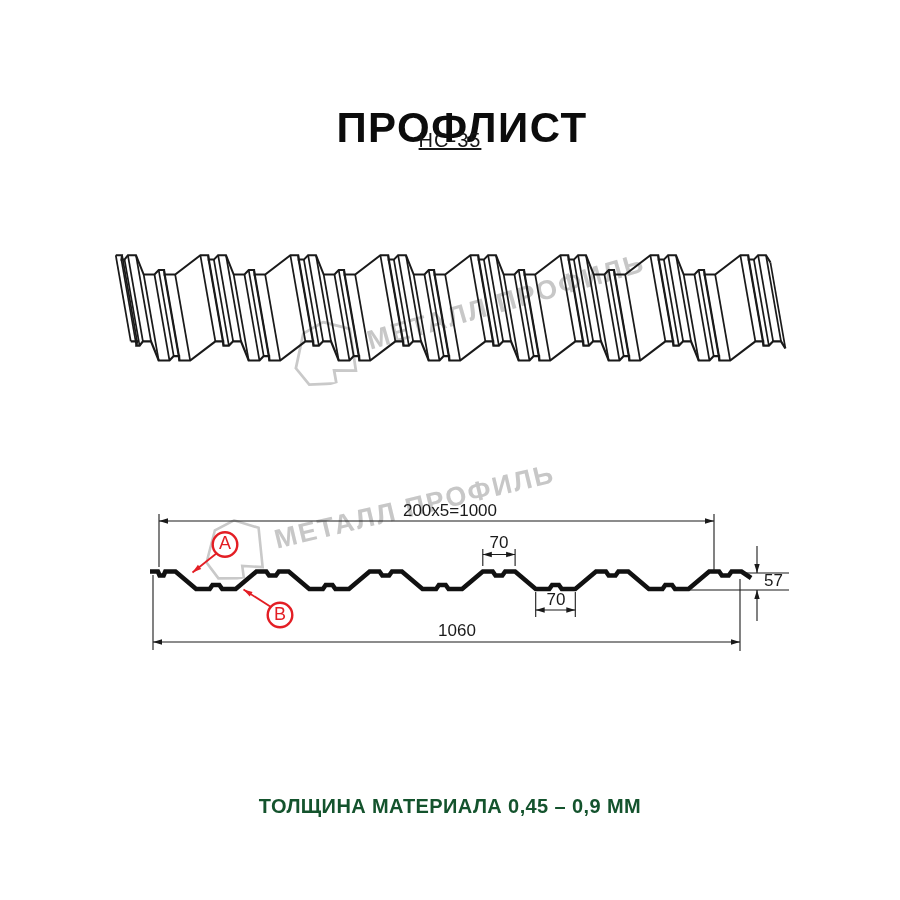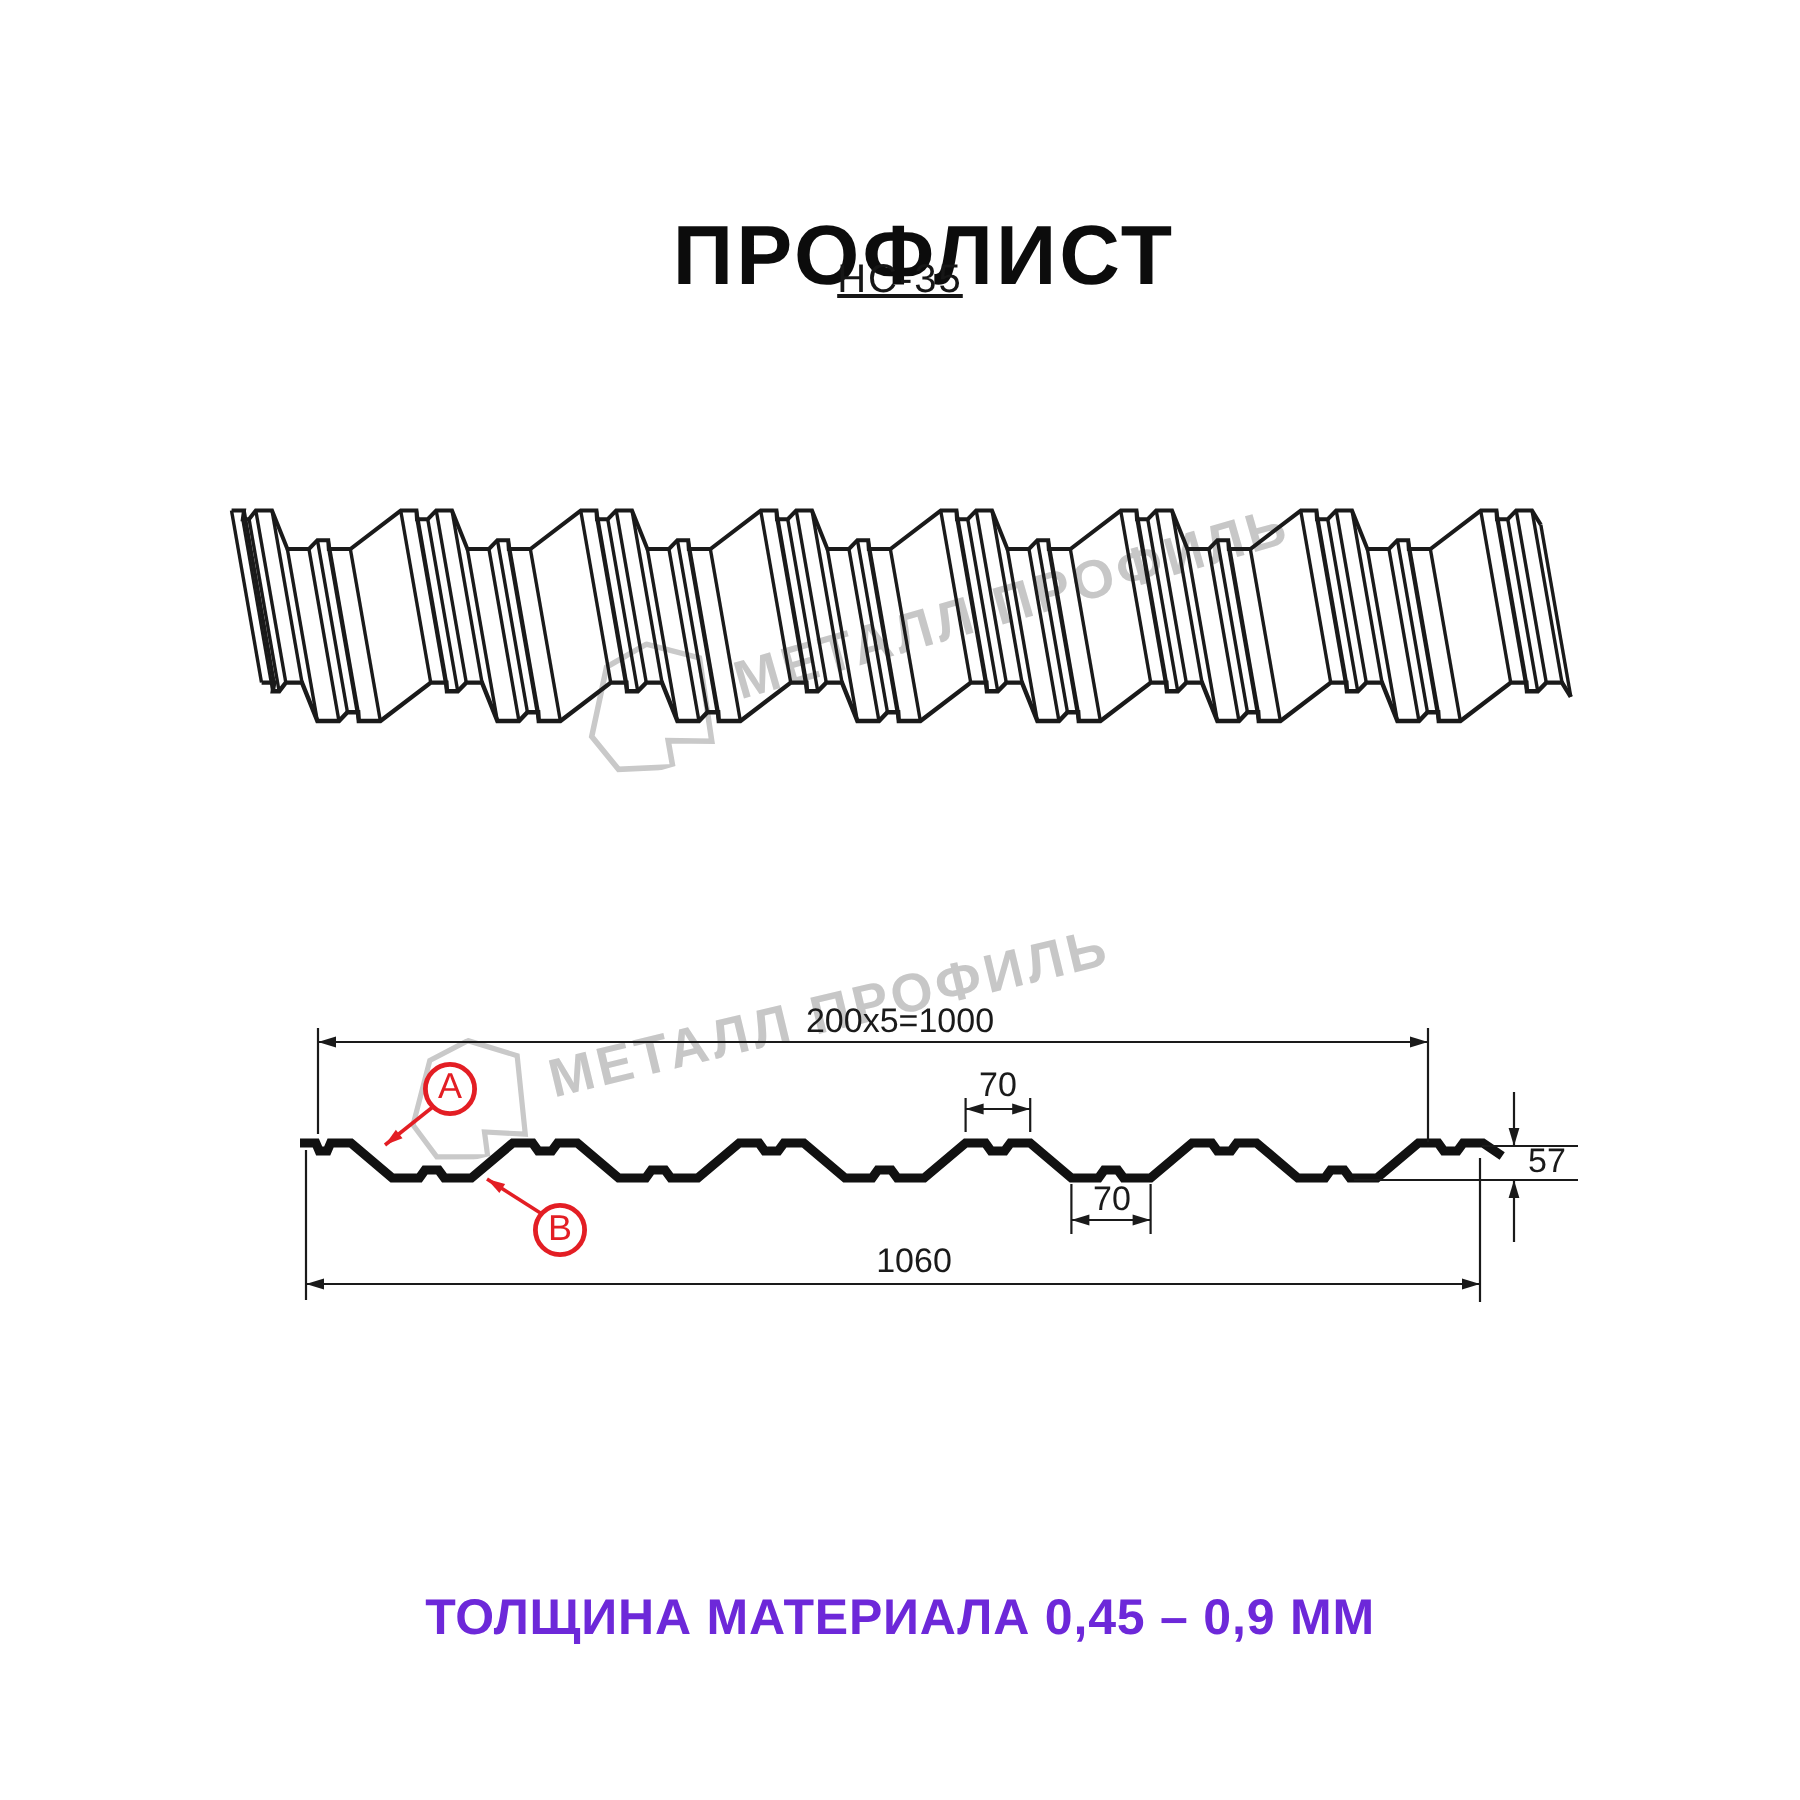--- a/index.html
+++ b/index.html
@@ -3,21 +3,21 @@
 <meta charset="utf-8">
 <style>
   html,body{margin:0;padding:0;background:#fff;}
   .page{position:relative;width:900px;height:900px;background:#ffffff;
         font-family:"Liberation Sans",sans-serif;overflow:hidden;}
   .title{position:absolute;left:0;right:0;top:76px;text-align:center;
          font-size:42px;font-weight:bold;letter-spacing:1.5px;color:#0c0c0c;margin-left:24px;}
   .subtitle{position:absolute;left:0;right:0;top:129px;text-align:center;
          font-size:20px;font-weight:normal;letter-spacing:1px;color:#161616;text-decoration:underline;}
   .footer{position:absolute;left:0;right:0;top:795px;text-align:center;
-         font-size:25px;font-weight:bold;letter-spacing:.4px;color:#6d28d9;}
+         font-size:20px;font-weight:bold;letter-spacing:.4px;color:#14532d;}
   .wm{position:absolute;display:flex;align-items:center;gap:9px;
       color:#c7c7c7;font-weight:bold;font-size:27px;letter-spacing:2px;
       white-space:nowrap;transform-origin:left center;z-index:0;}
   #wm1{left:288px;top:332px;transform:rotate(-16deg);}
   #wm2{left:200px;top:528px;transform:rotate(-13.5deg);}
   .wm svg{flex:0 0 auto;}
   svg.draw{position:absolute;left:0;top:0;z-index:1;}
   .dim{position:absolute;z-index:2;font-size:17px;color:#1a1a1a;
        white-space:nowrap;transform:translate(-50%,-50%);}
   .dim-left{transform:translate(0,-50%);}

